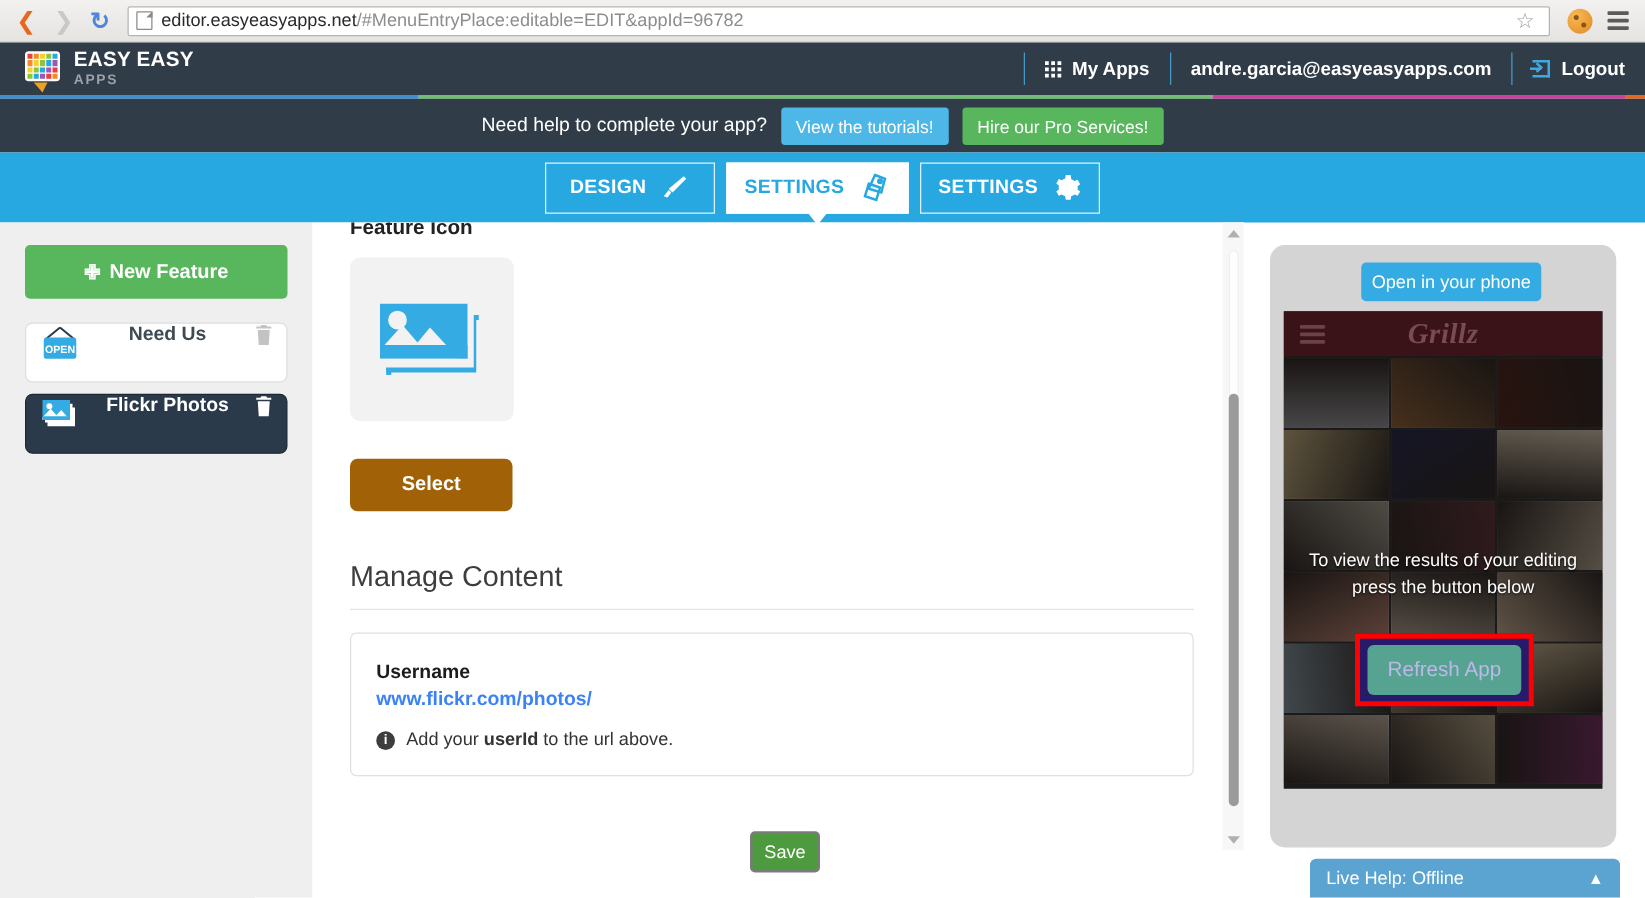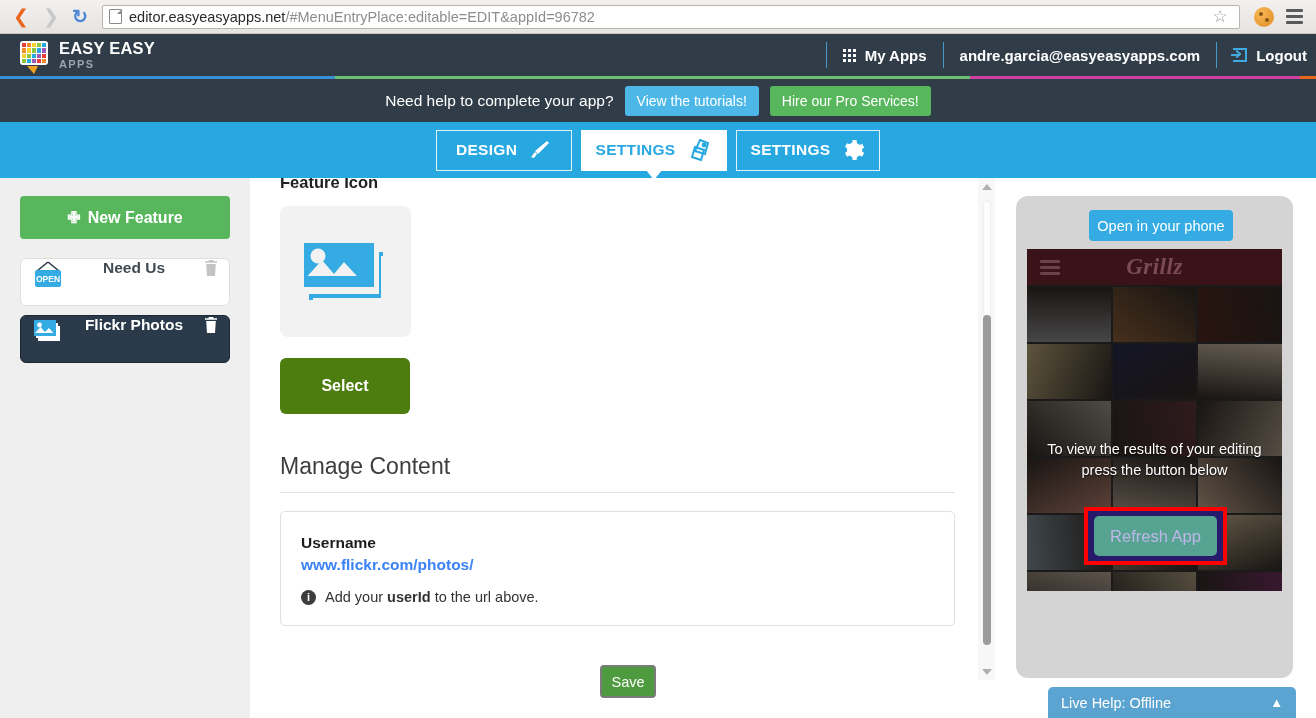--- a/index.html
+++ b/index.html
@@ -151,21 +151,21 @@
   .main {
     position:absolute; top:178px; left:250px; width:745px; height:540px; background:#fff; overflow:hidden;
   }
   .content-inner { padding: 0 30px; position:relative; }
   .section-label { font-size: 16.5px; font-weight: bold; color:#222; margin-top: -5px; }
   .icon-box {
     width: 131px; height: 131px; background:#f2f2f2; border-radius: 8px; margin-top: 14px;
     display:flex; align-items:center; justify-content:center;
   }
   .select-btn {
-    margin-top: 21px; width: 130px; height: 56px; background:#4d7c0f; border-radius:6px;
+    margin-top: 30px; width: 130px; height: 42px; background:#a16207; border-radius:6px;
     color:#fff; font-size:16px; font-weight:bold; border:none; cursor:pointer;
     font-family:"Liberation Sans", sans-serif;
   }
   .manage-title { margin-top: 39px; font-size: 23px; color:#3d3d3d; font-weight: normal; }
   .manage-rule { margin-top: 12px; height:1px; background:#e3e3e3; width: 675px; }
   .content-card {
     margin-top: 18px; width: 675px; border:1px solid #e0e0e0; border-radius:5px;
     padding: 22px 20px 20px 20px; background:#fff;
   }
   .field-label { font-size:15.5px; font-weight:bold; color:#1c1c1c; }
@@ -200,21 +200,21 @@
   .preview-panel {
     position:absolute; top:196px; left:1016px; width:277px; height:482px;
     background:#d4d4d4; border-radius:12px;
   }
   .open-phone-btn {
     position:absolute; top:14px; left:73px; width:144px; height:31px; background:#34abe2;
     border-radius:4px; color:#fff; font-size:14.5px; border:none; cursor:pointer;
     font-family:"Liberation Sans", sans-serif;
   }
   .phone-screen {
-    position:absolute; top:53px; left:11px; width:255px; height:342px; overflow:hidden; background:#1a1a1a;
+    position:absolute; top:53px; left:11px; width:255px; height:382px; overflow:hidden; background:#1a1a1a;
   }
   .phone-topbar {
     height:36px; background:#3a1319; display:flex; align-items:center; position:relative;
   }
   .phone-burger { margin-left:13px; display:flex; flex-direction:column; gap:3px; }
   .phone-burger i { display:block; width:20px; height:3px; background:#6d4148; border-radius:1px; }
   .phone-brand {
     position:absolute; left:0; right:0; text-align:center; color:#7a4b52;
     font-family:"Liberation Serif", serif; font-style:italic; font-size:23px; font-weight:bold;
     letter-spacing:.5px;
@@ -310,21 +310,21 @@
           <i></i>
           <i></i>
         </span>
       <span>My Apps</span>
     </div>
     <div class="hdr-div"></div>
     <div class="hdr-cell">
       <span>andre.garcia@easyeasyapps.com</span>
     </div>
     <div class="hdr-div"></div>
-    <div class="hdr-cell" style="padding-right:9px">
+    <div class="hdr-cell" style="padding-right:16px">
       <span class="logout-icon"></span>
       <span>Logout</span>
     </div>
   </div>
 </div>
 
 <div class="accent-line">
   <i style="width:335px;background:#3b8fd4"></i>
   <i style="width:635px;background:#6fbf73"></i>
   <i style="width:330px;background:#cf3fa0"></i>

